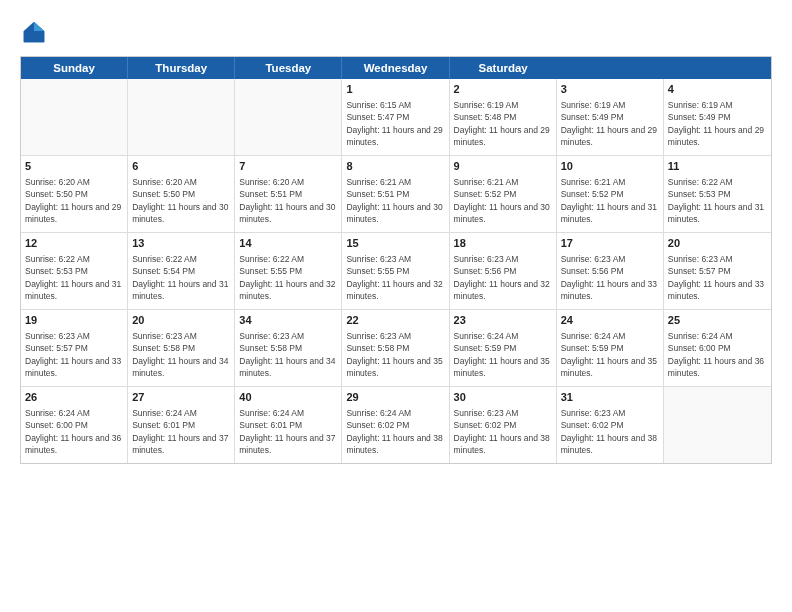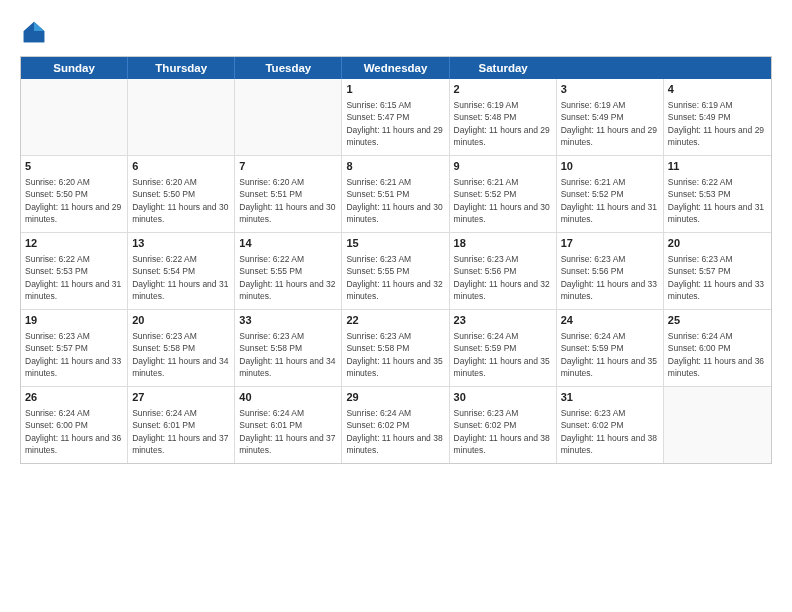--- a/index.html
+++ b/index.html
@@ -213,21 +213,21 @@
 Sunset: 5:57 PM
 Daylight: 11 hours and 33 minutes.</span></div>
         </div>
         <div class="cal-row">
           <div class="cal-cell"><span class="day-num">19</span><span class="info" style="white-space: pre-line;">Sunrise: 6:23 AM
 Sunset: 5:57 PM
 Daylight: 11 hours and 33 minutes.</span></div>
           <div class="cal-cell"><span class="day-num">20</span><span class="info" style="white-space: pre-line;">Sunrise: 6:23 AM
 Sunset: 5:58 PM
 Daylight: 11 hours and 34 minutes.</span></div>
-          <div class="cal-cell"><span class="day-num">33</span><span class="info" style="white-space: pre-line;">Sunrise: 6:23 AM
+          <div class="cal-cell"><span class="day-num">34</span><span class="info" style="white-space: pre-line;">Sunrise: 6:23 AM
 Sunset: 5:58 PM
 Daylight: 11 hours and 34 minutes.</span></div>
           <div class="cal-cell"><span class="day-num">22</span><span class="info" style="white-space: pre-line;">Sunrise: 6:23 AM
 Sunset: 5:58 PM
 Daylight: 11 hours and 35 minutes.</span></div>
           <div class="cal-cell"><span class="day-num">23</span><span class="info" style="white-space: pre-line;">Sunrise: 6:24 AM
 Sunset: 5:59 PM
 Daylight: 11 hours and 35 minutes.</span></div>
           <div class="cal-cell"><span class="day-num">24</span><span class="info" style="white-space: pre-line;">Sunrise: 6:24 AM
 Sunset: 5:59 PM

